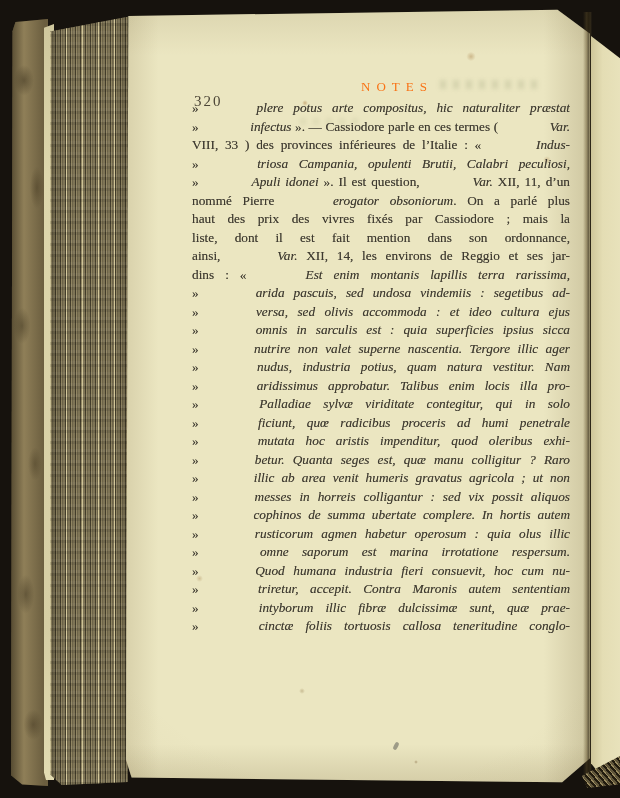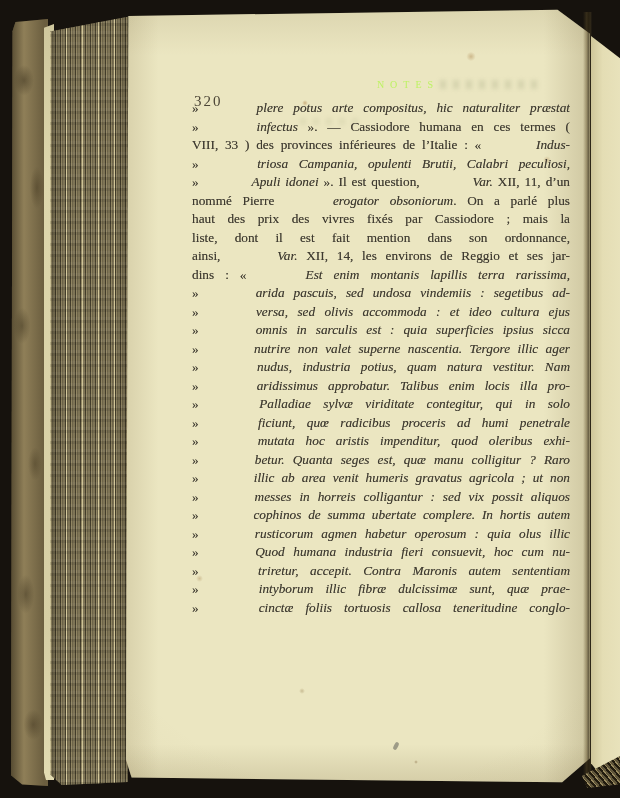--- a/index.html
+++ b/index.html
@@ -62,22 +62,22 @@
   .s6{left:394px;top:742px;width:4px;height:8px;border-radius:40%;background:rgba(95,95,88,.55);transform:rotate(28deg);}
   .s7{left:414px;top:760px;width:4px;height:4px;background:radial-gradient(circle, rgba(120,90,50,.45), rgba(120,90,50,0) 70%);}
   .ghost{position:absolute;filter:blur(2px);pointer-events:none;
     background:repeating-linear-gradient(90deg, rgba(128,138,98,.20) 0 6px, rgba(0,0,0,0) 6px 13px);}
   .g1{left:440px;top:80px;width:104px;height:9px;}
   .g2{left:300px;top:118px;width:60px;height:7px;opacity:.6;}
 
   
   .header-row{position:absolute;left:192px;top:77px;width:378px;height:20px;color:#4c4637;}
   .page-num{position:absolute;left:2px;top:16px;font-size:15px;letter-spacing:2px;}
-  .running-title{position:absolute;left:216px;top:2px;transform:translateX(-50%);
-    font-size:10px;letter-spacing:6px;color:#bef264;}
+  .running-title{position:absolute;left:205px;top:2px;transform:translateX(-50%);
+    font-size:13px;letter-spacing:6px;color:#f97316;}
 
   .text-block{position:absolute;left:192px;top:99px;width:378px;
     color:var(--ink,#3e3a30);font-size:13.3px;
     text-shadow:0 0 .5px rgba(62,58,48,.55);}
   .line{height:18.5px;line-height:18.5px;text-align:justify;text-align-last:justify;overflow:hidden;}
   .i{font-style:italic;margin-left:48px;}
 </style>
 </head>
 <body>
 
@@ -100,21 +100,21 @@
   <div class="stain s6"></div>
   <div class="stain s7"></div>
 
   <div class="header-row">
     <span class="page-num">320</span>
     <span class="running-title">NOTES</span>
   </div>
 
   <div class="text-block">
       <div class="line"><span>» </span><span class="i">plere potus arte compositus, hic naturaliter præstat</span></div>
-      <div class="line"><span>» </span><span class="i">infectus</span><span> ». — Cassiodore humana en ces termes ( </span><span class="i">Var.</span></div>
+      <div class="line"><span>» </span><span class="i">infectus</span><span> ». — Cassiodore parle en ces termes ( </span><span class="i">Var.</span></div>
       <div class="line"><span>VIII, 33 ) des provinces inférieures de l’Italie : « </span><span class="i">Indus-</span></div>
       <div class="line"><span>» </span><span class="i">triosa Campania, opulenti Brutii, Calabri peculiosi,</span></div>
       <div class="line"><span>» </span><span class="i">Apuli idonei</span><span> ». Il est question, </span><span class="i">Var.</span><span> XII, 11, d’un</span></div>
       <div class="line"><span>nommé Pierre </span><span class="i">erogator obsoniorum</span><span>. On a parlé plus</span></div>
       <div class="line"><span>haut des prix des vivres fixés par Cassiodore ; mais la</span></div>
       <div class="line"><span>liste, dont il est fait mention dans son ordonnance,</span></div>
       <div class="line"><span>ainsi, </span><span class="i">Var.</span><span> XII, 14, les environs de Reggio et ses jar-</span></div>
       <div class="line"><span>dins : « </span><span class="i">Est enim montanis lapillis terra rarissima,</span></div>
       <div class="line"><span>» </span><span class="i">arida pascuis, sed undosa vindemiis : segetibus ad-</span></div>
       <div class="line"><span>» </span><span class="i">versa, sed olivis accommoda : et ideo cultura ejus</span></div>
@@ -123,18 +123,19 @@
       <div class="line"><span>» </span><span class="i">nudus, industria potius, quam natura vestitur. Nam</span></div>
       <div class="line"><span>» </span><span class="i">aridissimus approbatur. Talibus enim locis illa pro-</span></div>
       <div class="line"><span>» </span><span class="i">Palladiae sylvæ viriditate contegitur, qui in solo</span></div>
       <div class="line"><span>» </span><span class="i">ficiunt, quœ radicibus proceris ad humi penetrale</span></div>
       <div class="line"><span>» </span><span class="i">mutata hoc aristis impenditur, quod oleribus exhi-</span></div>
       <div class="line"><span>» </span><span class="i">betur. Quanta seges est, quæ manu colligitur ? Raro</span></div>
       <div class="line"><span>» </span><span class="i">illic ab area venit humeris gravatus agricola ; ut non</span></div>
       <div class="line"><span>» </span><span class="i">messes in horreis colligantur : sed vix possit aliquos</span></div>
       <div class="line"><span>» </span><span class="i">cophinos de summa ubertate complere. In hortis autem</span></div>
       <div class="line"><span>» </span><span class="i">rusticorum agmen habetur operosum : quia olus illic</span></div>
+      <div class="line"><span>» </span><span class="i">omne saporum est marina irrotatione respersum.</span></div>
       <div class="line"><span>» </span><span class="i">Quod humana industria fieri consuevit, hoc cum nu-</span></div>
       <div class="line"><span>» </span><span class="i">triretur, accepit. Contra Maronis autem sententiam</span></div>
       <div class="line"><span>» </span><span class="i">intyborum illic fibræ dulcissimæ sunt, quæ prae-</span></div>
       <div class="line"><span>» </span><span class="i">cinctæ foliis tortuosis callosa teneritudine conglo-</span></div>
     </div>
 </div>
 
 </body></html>

